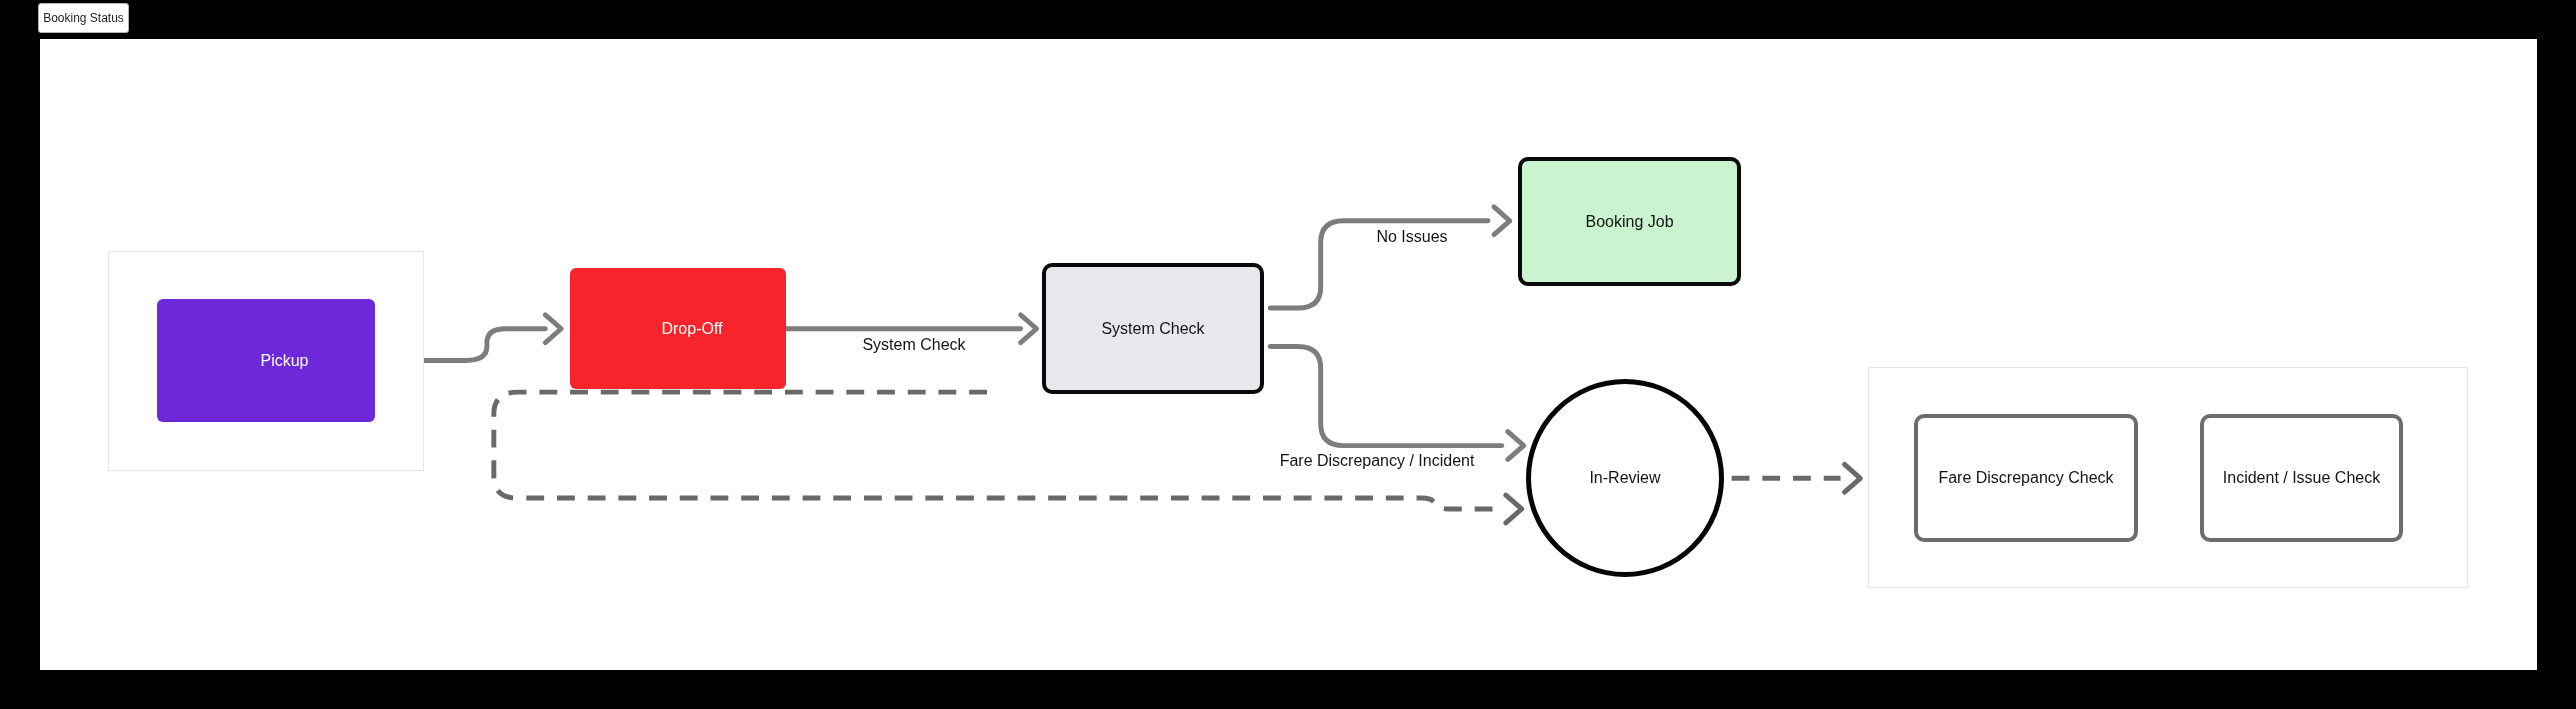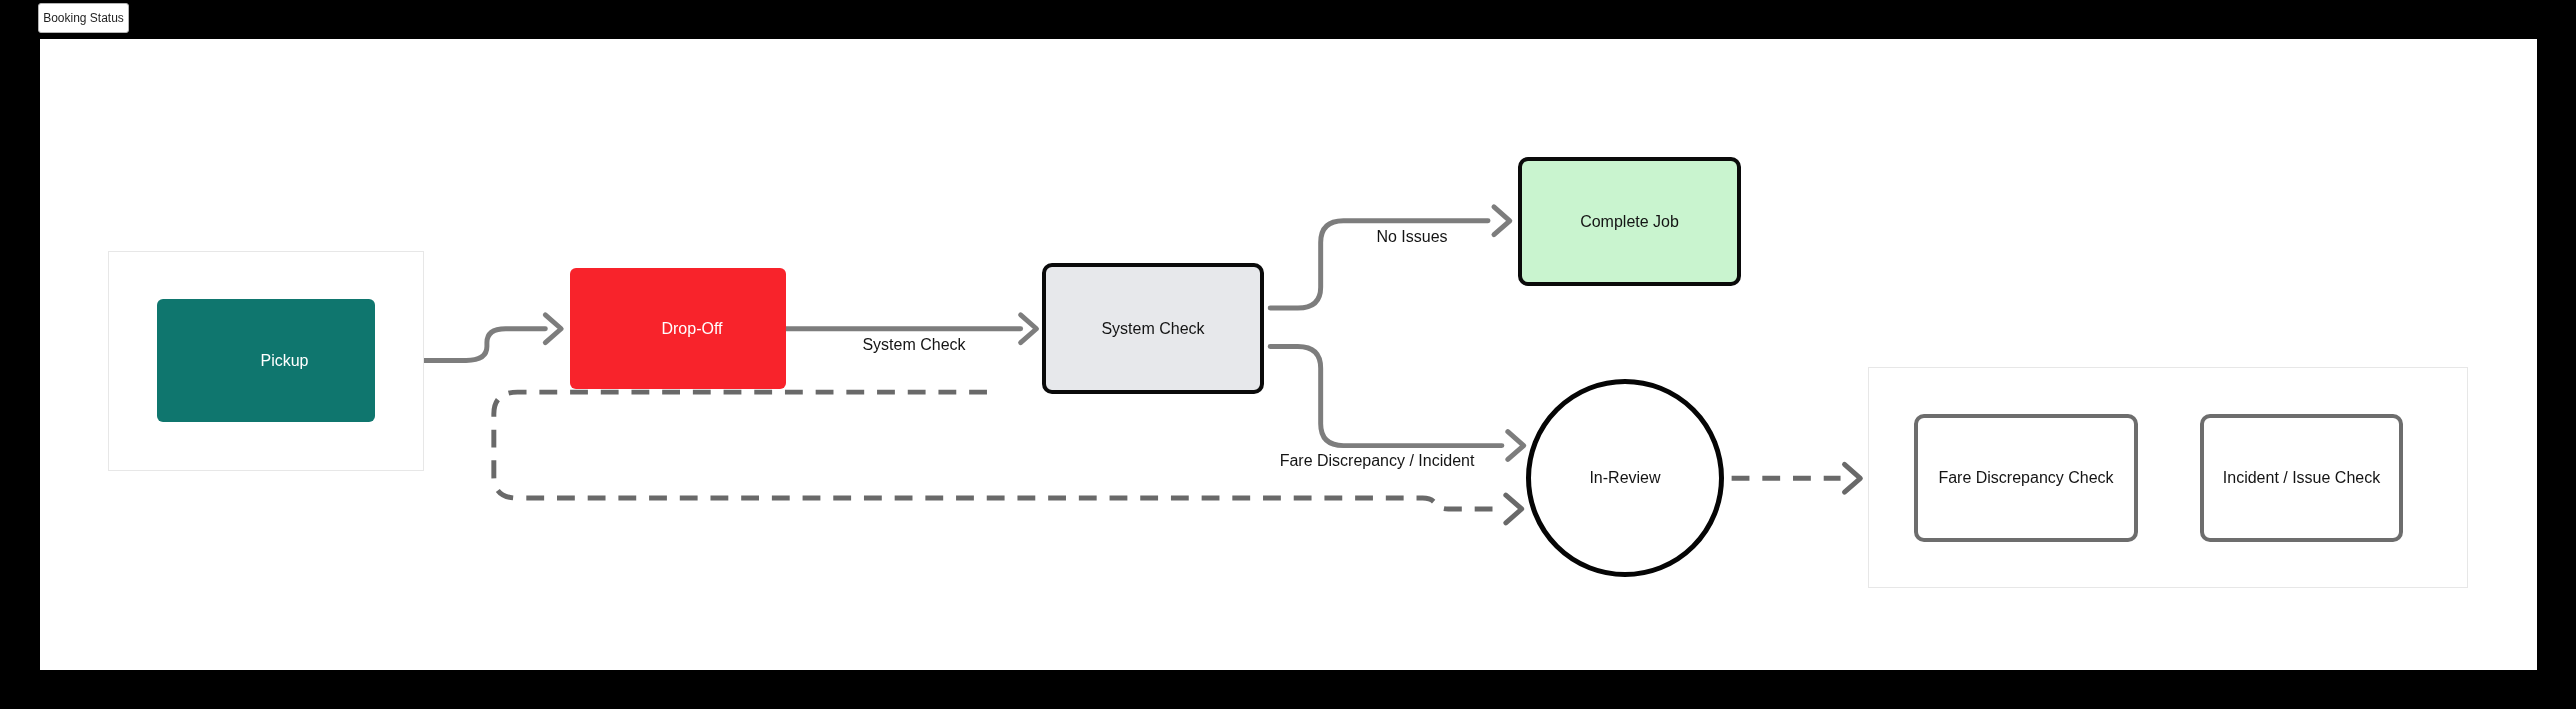--- a/index.html
+++ b/index.html
@@ -46,21 +46,21 @@
     color: #141414;
   }
   .group {
     position: absolute;
     box-sizing: border-box;
     background: #ffffff;
     border: 1px solid #e7e7e7;
   }
   .node-pickup {
     left: 157px; top: 299px; width: 218px; height: 123px;
-    background: #0f766e;
+    background: #6d28d9;
     border-radius: 6px;
     color: #ffffff;
     padding-left: 37px;
   }
   .node-dropoff {
     left: 570px; top: 268px; width: 216px; height: 121px;
     background: #f8232b;
     border-radius: 6px;
     color: #ffffff;
     padding-left: 28px;
@@ -161,21 +161,21 @@
 
 <div class="node node-dropoff">
   <span>Drop-Off</span>
 </div>
 
 <div class="node node-system">
   <span>System Check</span>
 </div>
 
 <div class="node node-complete">
-  <span>Complete Job</span>
+  <span>Booking Job</span>
 </div>
 
 <div class="node node-circle">
   <span>In-Review</span>
 </div>
 
 <div class="node node-fare">
   <span>Fare Discrepancy Check</span>
 </div>
 

